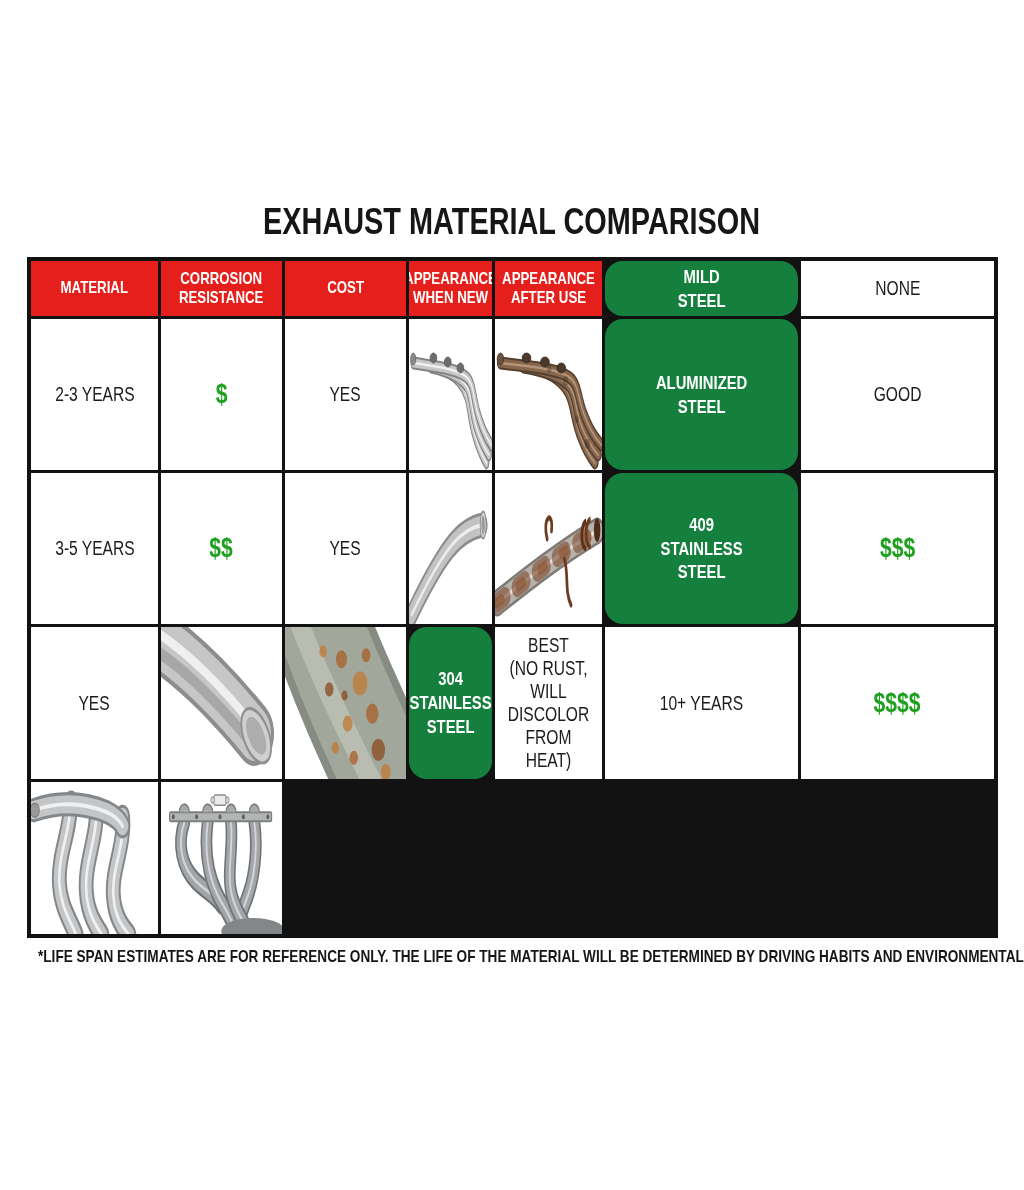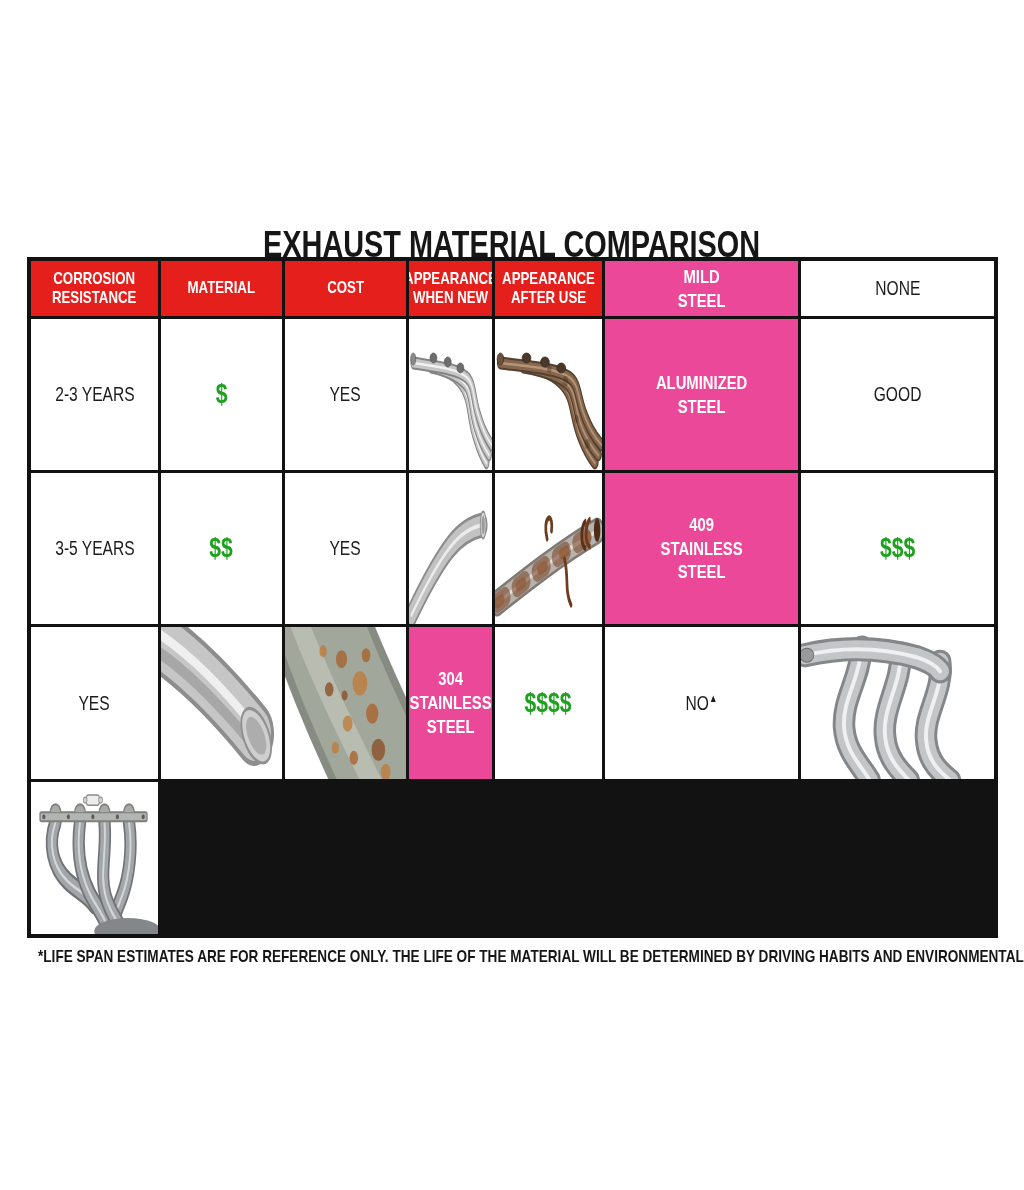--- a/index.html
+++ b/index.html
@@ -1,57 +1,57 @@
 <!DOCTYPE html>
 <html><head>
 <meta charset="utf-8">
 <style>
   * { margin:0; padding:0; box-sizing:border-box; }
   body { background:#ffffff; font-family:"Liberation Sans", sans-serif; }
   .page { position:relative; width:1024px; height:1190px; background:#ffffff; margin:0 auto; overflow:hidden; }
 
-  .title { position:absolute; top:224px; left:0; width:100%; text-align:center;
+  .title { position:absolute; top:201px; left:0; width:100%; text-align:center;
            font-size:37px; font-weight:bold; color:#161616; letter-spacing:0px; }
   .cond { display:inline-block; transform:scaleX(0.78); transform-origin:center; white-space:pre-line; }
   .cond-left { display:inline-block; transform:scaleX(0.8); transform-origin:left center; white-space:pre; }
 
   .comp-table { position:absolute; top:257px; left:27px; width:971px;
                 display:grid;
                 grid-template-columns:127px 121px 121px 83px 107px 193px 193px;
                 grid-template-rows:55px 151px 151px 152px 152px;
                 gap:3px; background:#121212; border:4px solid #121212; }
   .cell { background:#ffffff; display:flex; align-items:center; justify-content:center;
           text-align:center; overflow:hidden; }
   .hdr { background:#e41f1c; color:#ffffff; font-weight:bold; font-size:17px; line-height:1.1; }
-  .mat { background:#ec4899; color:#ffffff; font-weight:bold; font-size:19px; line-height:1.25; }
+  .mat { background:#15803d; color:#ffffff; font-weight:bold; font-size:19px; line-height:1.25;border-radius:18px; }
   .txt { color:#1c1c1c; font-weight:normal; font-size:20px; line-height:1.15;align-items:center; }
   .cost { color:#1fa11f; font-weight:bold; font-size:27px; }
   .photo { padding:0; }
   .photo svg { width:100%; height:100%; display:block; background:#ffffff; }
   sup.mark { font-size:11px; vertical-align:super; }
 
   .footnotes { position:absolute; left:38px; top:944px; width:975px;
                font-weight:bold; color:#161616; font-size:17px; line-height:1.5; }
   .footnotes div { white-space:nowrap; }
 </style>
 </head>
 <body>
 
 <div class="page">
 
   <div class="title"><span class="cond">EXHAUST MATERIAL COMPARISON</span></div>
 
   <div class="comp-table">
 
     <div class="cell hdr">
+        <span class="cond">MATERIAL</span>
+      </div>
+    <div class="cell hdr">
         <span class="cond">CORROSION
 RESISTANCE</span>
-      </div>
-    <div class="cell hdr">
-        <span class="cond">MATERIAL</span>
       </div>
     <div class="cell hdr">
         <span class="cond">COST</span>
       </div>
     <div class="cell hdr">
         <span class="cond">APPEARANCE
 WHEN NEW</span>
       </div>
     <div class="cell hdr">
         <span class="cond">APPEARANCE
@@ -208,25 +208,31 @@
             <circle cx="97" cy="68" r="5" fill="#8a4a20"></circle>
         </g>
       </svg>
     </div>
 
     <div class="cell mat">
         <span class="cond">304
 STAINLESS
 STEEL</span>
       </div>
+    <div class="cell txt">
+        <span class="cond">BEST
+(NO RUST,
+WILL DISCOLOR
+FROM HEAT)</span>
+      </div>
+    <div class="cell txt">
+        <span class="cond">10+ YEARS</span>
+      </div>
     <div class="cell cost">
         <span class="cond">$$$$</span>
-      </div>
-    <div class="cell txt">
-        <span class="cond"><span>NO</span><sup class="mark">▲</sup></span>
       </div>
     <div class="cell photo" aria-label="new 304 stainless steel header tubes">
       <svg viewBox="0 0 197 151" preserveAspectRatio="none">
         <g fill="none" stroke-linecap="round">
           <path d="M142 34 C146 64 124 88 128 114 C130 134 142 144 152 152" stroke="#84878a" stroke-width="23"></path>
           <path d="M142 34 C146 64 124 88 128 114 C130 134 142 144 152 152" stroke="#c3c5c7" stroke-width="17"></path>
           <path d="M142 34 C146 64 124 88 128 114 C130 134 142 144 152 152" stroke="#eef0f1" stroke-width="4"></path>
           <path d="M102 26 C102 58 82 82 86 110 C88 130 100 142 110 152" stroke="#84878a" stroke-width="23"></path>
           <path d="M102 26 C102 58 82 82 86 110 C88 130 100 142 110 152" stroke="#c3c5c7" stroke-width="17"></path>
           <path d="M102 26 C102 58 82 82 86 110 C88 130 100 142 110 152" stroke="#eef0f1" stroke-width="4"></path>

